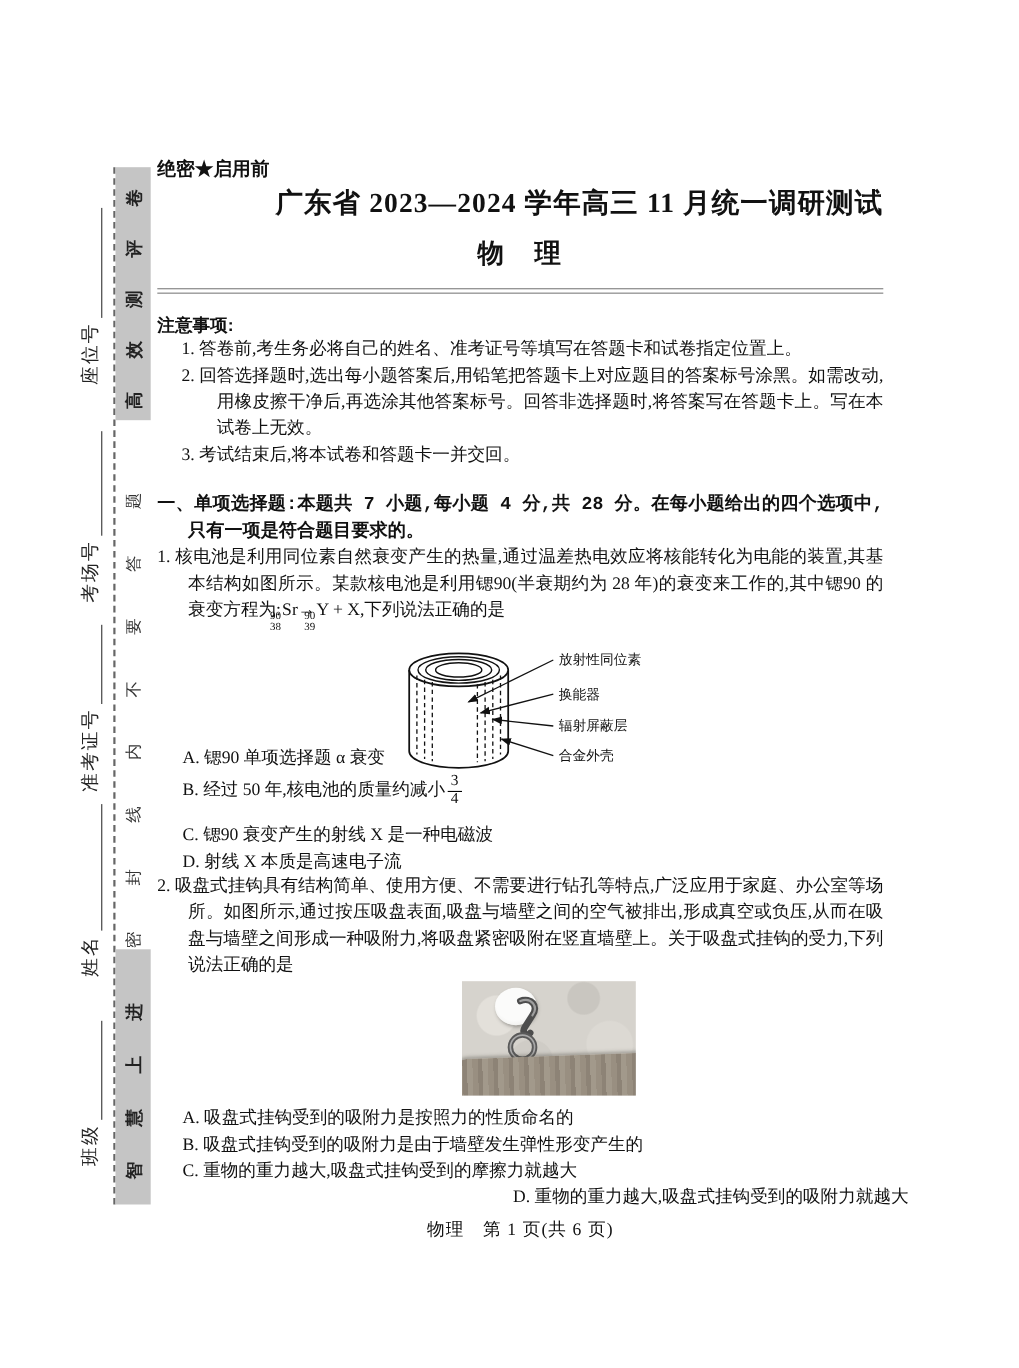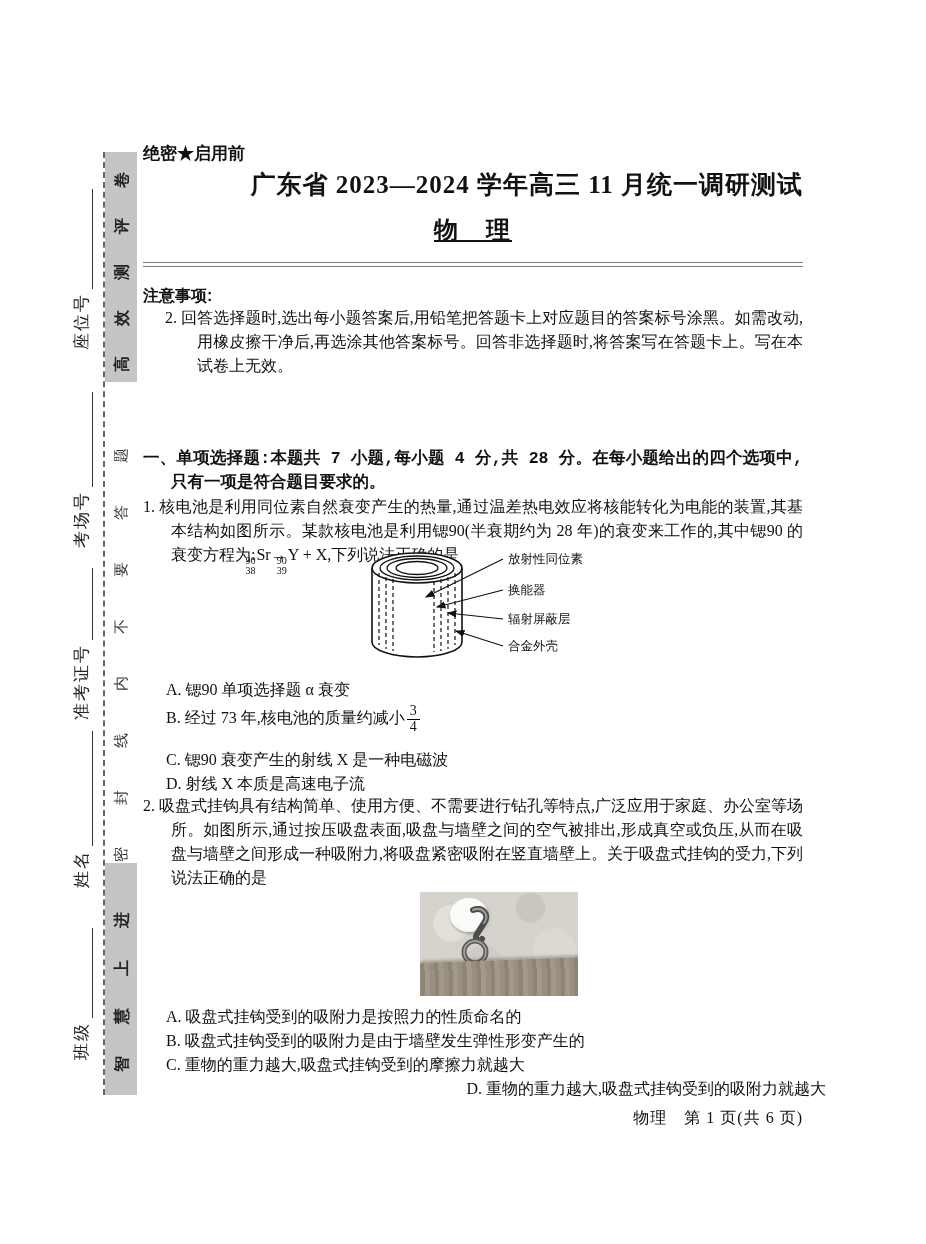--- a/index.html
+++ b/index.html
@@ -23,59 +23,59 @@
   .motto{left:112px;top:1072px;font-family:"Liberation Sans",sans-serif;
     font-size:16px;font-weight:bold;letter-spacing:32px;color:#222;}
   .seal-field{left:70px;font-size:17px;color:#222;display:flex;align-items:flex-end;}
   .seal-field .fl{letter-spacing:2px;}
   .seal-field .fline{display:inline-block;border-bottom:1.2px solid #333;height:15px;margin-left:4px;}
   
   .content{position:absolute;left:143px;top:138px;width:660px;}
   .blk{position:absolute;left:0;width:660px;}
   .secret{top:4px;font-family:"Liberation Sans",sans-serif;font-weight:bold;font-size:17px;}
   .examtitle{top:30px;text-align:right;font-size:25px;font-weight:bold;letter-spacing:1px;}
-  .subject{top:76px;text-align:center;font-size:24px;font-weight:bold;letter-spacing:2px;text-decoration:underline;}
+  .subject{top:76px;text-align:center;font-size:24px;font-weight:bold;letter-spacing:2px;}
   .rule{top:124px;height:3px;border-top:1.5px solid #7d7d7d;border-bottom:1.5px solid #7d7d7d;}
   .notices-h{top:148px;font-family:"Liberation Sans",sans-serif;font-weight:bold;font-size:16px;}
   .notes{top:168px;font-size:16px;line-height:24px;}
   .note{padding-left:54px;text-indent:-32px;text-align:justify;}
   .section-h{top:309px;font-family:Liberation Mono, monospace;font-weight:bold;
     font-size:16.5px;line-height:24px;padding-left:28px;text-indent:-28px;text-align:justify;box-sizing:border-box;}
   .qtext{font-size:16px;line-height:24px;padding-left:28px;text-indent:-28px;text-align:justify;box-sizing:border-box;}
   .q1{top:357px;}
   .q2{top:656px;}
   .opt{font-size:16px;line-height:24px;padding-left:23px;}
   
   .presc{display:inline-flex;flex-direction:column;vertical-align:-4px;
     font-size:10px;line-height:10px;text-align:right;margin-right:1px;}
   .presc i{font-style:normal;}
   
   .frac{display:inline-block;vertical-align:middle;text-align:center;
     font-size:14px;line-height:1.05;margin-left:2px;}
   .frac .den{display:block;border-top:1px solid #000;padding:0 3px;}
   .frac .num{display:block;padding:0 3px;}
   
-  .fig1{top:411px;left:227px;width:300px;height:114px;}
+  .fig1{top:452px;left:227px;width:300px;height:114px;}
   
   .photo{top:754px;left:277px;width:158px;height:104px;overflow:hidden;position:absolute;
     background:
       radial-gradient(circle at 20% 30%, #e3e0da 0 12%, transparent 13%),
       radial-gradient(circle at 70% 15%, #c9c6c0 0 10%, transparent 11%),
       radial-gradient(circle at 85% 55%, #dcd9d3 0 14%, transparent 15%),
       radial-gradient(circle at 40% 70%, #cfccc6 0 16%, transparent 17%),
       #d6d3cd;}
   .cup{position:absolute;left:30px;top:6px;width:38px;height:34px;border-radius:50%;
     background:radial-gradient(circle at 45% 40%, #fbfbfa 0 55%, #e2e1dd 100%);
     box-shadow:1px 2px 3px rgba(90,88,84,.45);}
   .board{position:absolute;left:-4px;top:68px;width:170px;height:46px;
     transform:rotate(-2deg);border-radius:9px 6px 0 0;
     background:repeating-linear-gradient(90deg,#998f81 0 5px,#8d8376 5px 9px,#a2998b 9px 14px);
     box-shadow:0 -2px 3px rgba(70,65,58,.35);}
   .hook-svg{position:absolute;left:33px;top:14px;}
-  .footer{top:970px;text-align:right;font-size:16px;letter-spacing:1px;}
+  .footer{top:970px;text-align:center;font-size:16px;letter-spacing:1px;}
   svg text{font-family:"Liberation Sans",sans-serif;}
 </style>
 </head>
 <body>
 
 <div class="page">
 
   <div class="seal-dash"></div>
   <div class="gray-bar bar-top"></div>
   <div class="gray-bar bar-bottom"></div>
@@ -107,21 +107,23 @@
 
   <div class="content">
 
     <div class="blk secret">绝密★启用前</div>
     <div class="blk examtitle">广东省 2023—2024 学年高三 11 月统一调研测试</div>
     <div class="blk subject">物　理</div>
     <div class="blk rule"></div>
 
     <div class="blk notices-h">注意事项:</div>
     <div class="blk notes">
+      <div class="note">1. 答卷前,考生务必将自己的姓名、准考证号等填写在答题卡和试卷指定位置上。</div>
       <div class="note">2. 回答选择题时,选出每小题答案后,用铅笔把答题卡上对应题目的答案标号涂黑。如需改动,用橡皮擦干净后,再选涂其他答案标号。回答非选择题时,将答案写在答题卡上。写在本试卷上无效。</div>
+      <div class="note">3. 考试结束后,将本试卷和答题卡一并交回。</div>
     </div>
 
     <div class="blk section-h">一、单项选择题:本题共 7 小题,每小题 4 分,共 28 分。在每小题给出的四个选项中,只有一项是符合题目要求的。</div>
 
     <div class="blk qtext q1">
       <span>1. 核电池是利用同位素自然衰变产生的热量,通过温差热电效应将核能转化为电能的装置,其基本结构如图所示。某款核电池是利用锶90(半衰期约为 28 年)的衰变来工作的,其中锶90 的衰变方程为:</span><span class="nuc"><span class="presc">
             <i>90</i>
             <i>38</i>
           </span><span>Sr</span></span><span>→</span><span class="nuc"><span class="presc">
             <i>90</i>
@@ -163,21 +165,21 @@
           <text x="138" y="14">放射性同位素</text>
           <text x="138" y="45">换能器</text>
           <text x="138" y="74">辐射屏蔽层</text>
           <text x="138" y="101">合金外壳</text>
         </g>
       </svg>
     </div>
 
     <div class="blk opt" style="top:540px;">A. 锶90 单项选择题 α 衰变</div>
     <div class="blk opt" style="top:566px;">
-      <span>B. 经过 73 年,核电池的质量约减小</span><span class="frac"><span class="num">3</span><span class="den">4</span></span>
+      <span>B. 经过 50 年,核电池的质量约减小</span><span class="frac"><span class="num">3</span><span class="den">4</span></span>
     </div>
     <div class="blk opt" style="top:610px;">C. 锶90 衰变产生的射线 X 是一种电磁波</div>
     <div class="blk opt" style="top:634px;">D. 射线 X 本质是高速电子流</div>
 
     <div class="blk qtext q2">2. 吸盘式挂钩具有结构简单、使用方便、不需要进行钻孔等特点,广泛应用于家庭、办公室等场所。如图所示,通过按压吸盘表面,吸盘与墙壁之间的空气被排出,形成真空或负压,从而在吸盘与墙壁之间形成一种吸附力,将吸盘紧密吸附在竖直墙壁上。关于吸盘式挂钩的受力,下列说法正确的是</div>
 
     <div class="photo">
       <div class="cup"></div>
       <svg class="hook-svg" width="46" height="64" viewBox="0 0 46 64">
         <path d="M20,4 C30,0 37,9 31,17 L24,28 C21,33 26,37 29,33" fill="none" stroke="#4d4d4d" stroke-width="6" stroke-linecap="round"></path>

